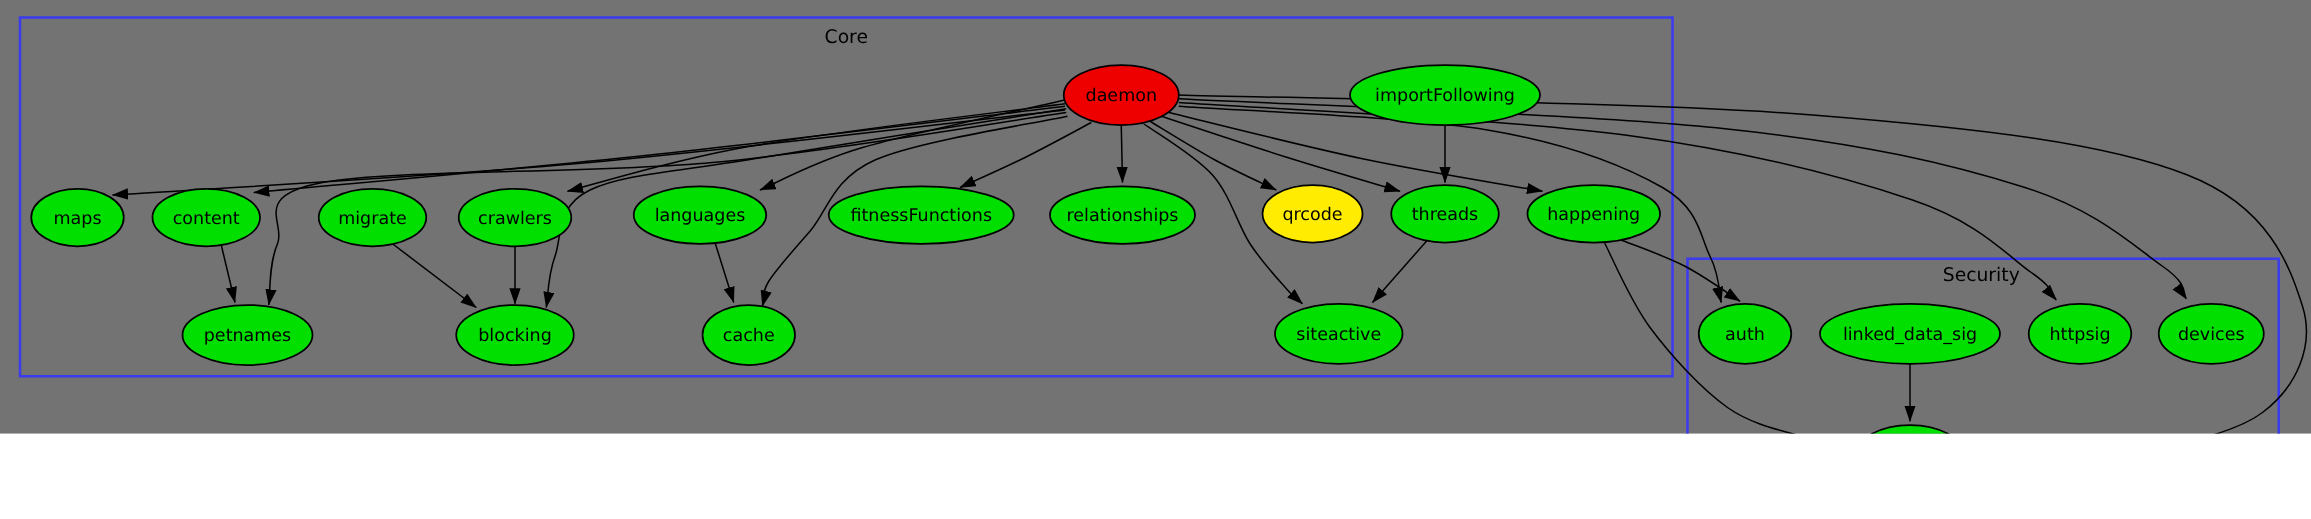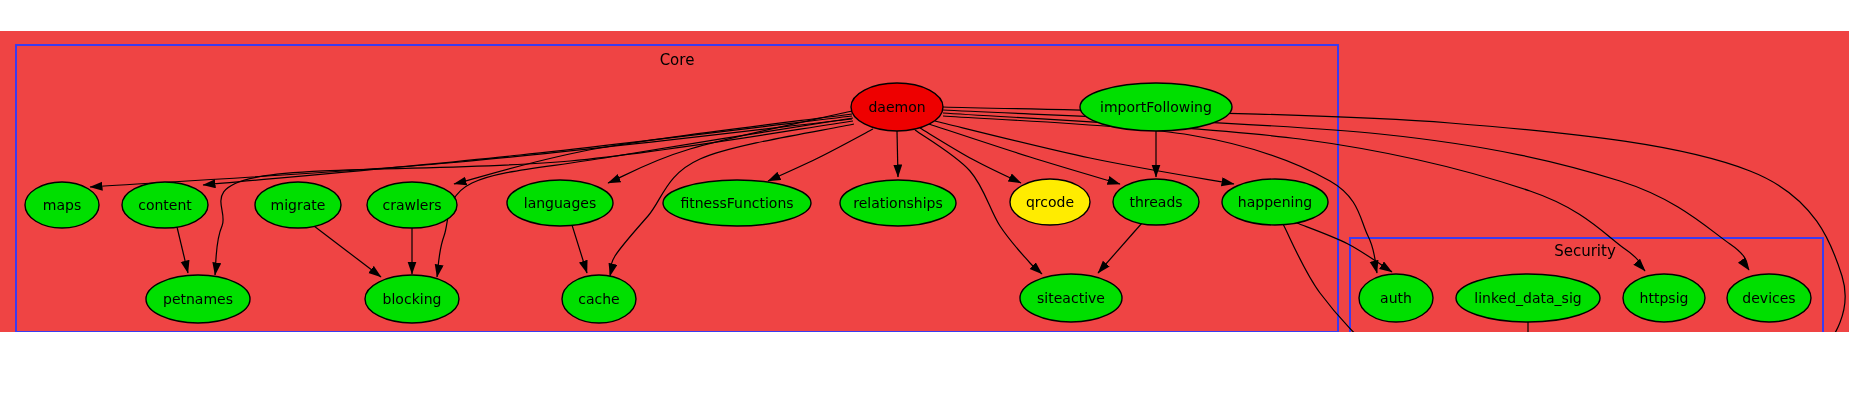--- a/index.html
+++ b/index.html
@@ -4,24 +4,23 @@
 <style>
   html, body {
     margin: 0;
     padding: 0;
     background: #ffffff;
     font-family: "DejaVu Sans", "Liberation Sans", sans-serif;
   }
   .canvas-wrap {
     position: relative;
     width: 1849px;
-    height: 301px;
-    background: #ef4444;
+    height: 347px;
+    background: #737373;
     overflow: hidden;
-    margin-top: 31px;
   }
   svg { display: block; }
   .cluster-border {
     fill: none;
     stroke-width: 2px;
   }
   .cluster-label {
     font-size: 15px;
     fill: #000000;
     text-anchor: middle;

